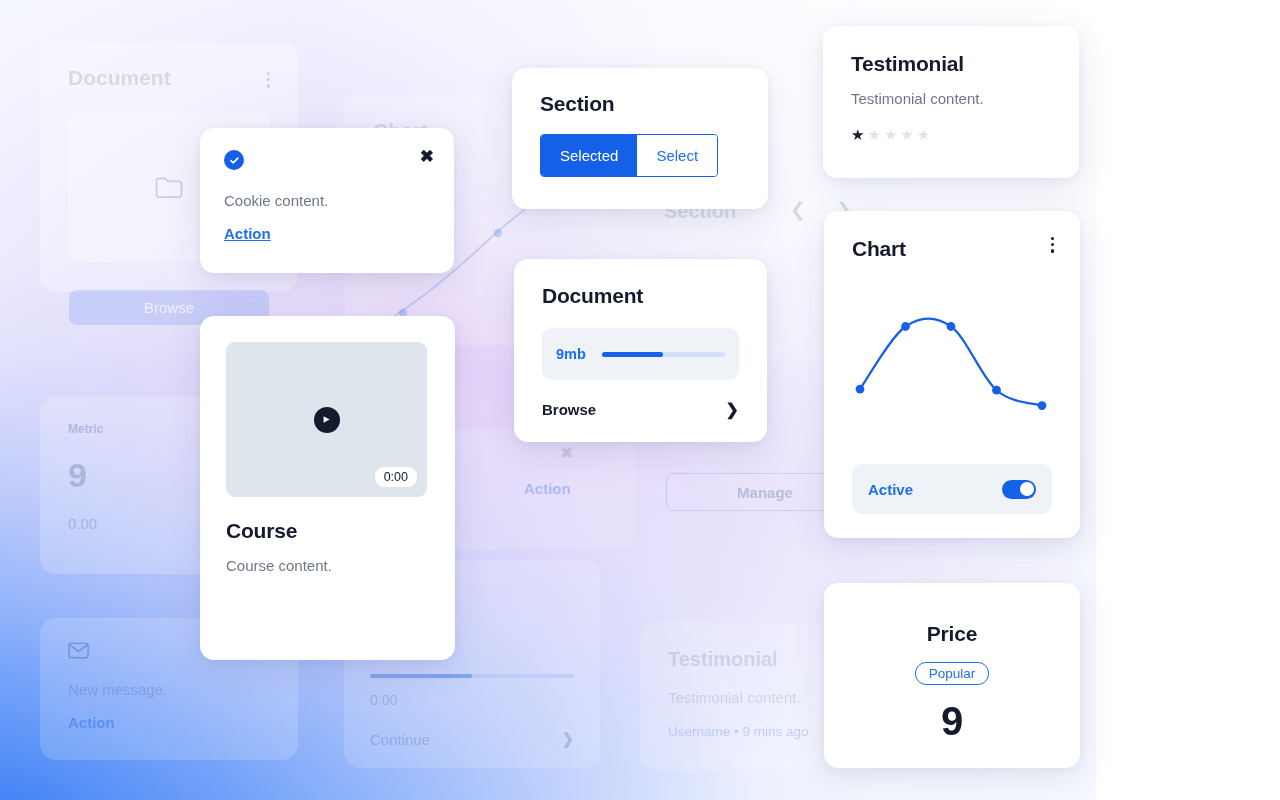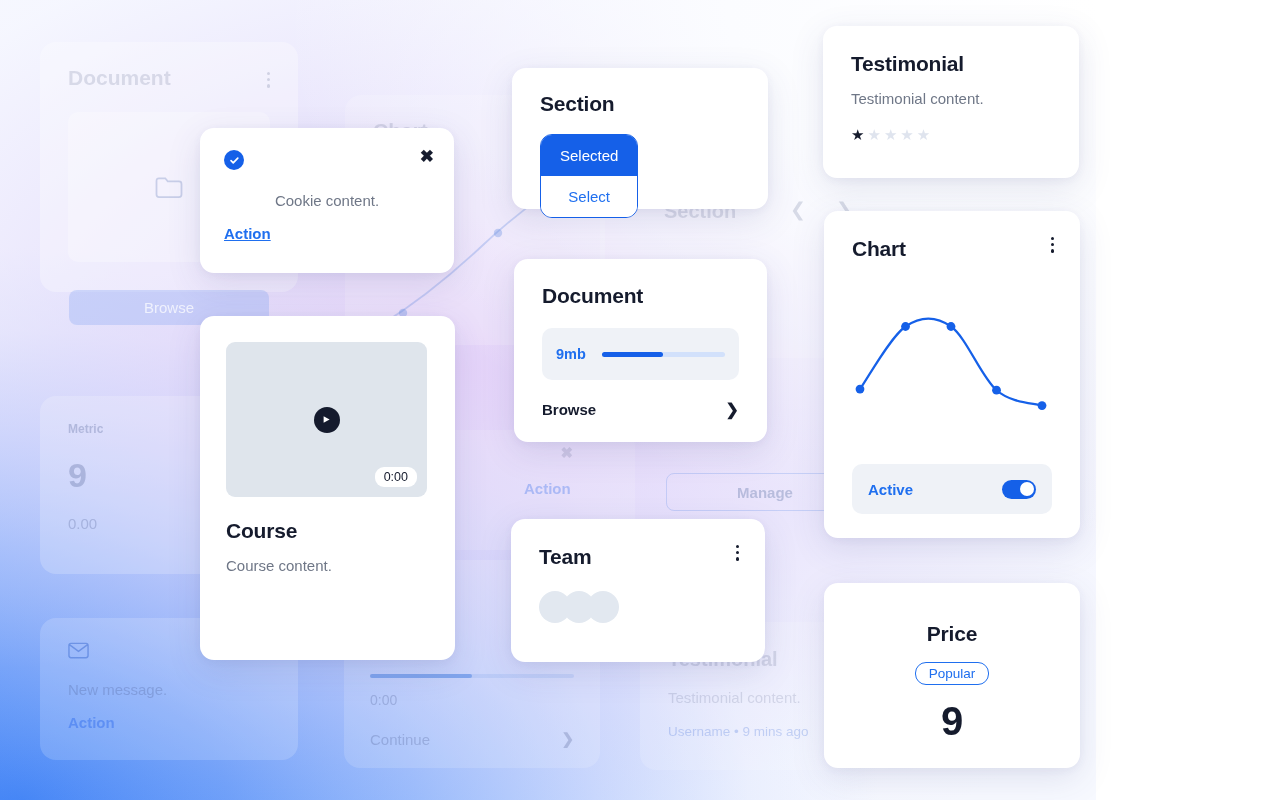--- a/index.html
+++ b/index.html
@@ -51,21 +51,21 @@
   .check-badge {
     width: 20px; height: 20px; border-radius: 50%;
     background: #1560e8; display: flex; align-items: center; justify-content: center;
   }
   .check-badge svg { display: block; }
   .close-x {
     position: absolute; right: 20px; top: 20px;
     font-size: 17px; font-weight: bold; color: #151b2d; line-height: 1;
     background: none; border: none; cursor: pointer; font-family: "Liberation Sans", sans-serif;
   }
-  #cookie .body-txt { margin-top: 22px; text-align: center; }
+  #cookie .body-txt { margin-top: 22px; }
   #cookie .link { margin-top: 16px; display: inline-block; }
 
   
   #course { left: 200px; top: 316px; width: 255px; height: 344px; padding: 26px; }
   .video {
     width: 201px; height: 155px; border-radius: 9px; background: #dfe5ec;
     position: relative;
   }
   .play-btn {
     position: absolute; left: 50%; top: 50%; transform: translate(-50%,-50%);
@@ -82,22 +82,22 @@
   #course .body-txt { margin-top: 14px; }
   .btn-outline {
     margin-top: 20px; display: inline-block;
     border: 1.4px solid #1f6fef; color: #1f6fef; background: #fff;
     border-radius: 8px; padding: 10px 17px; font-size: 15px; font-weight: bold;
     cursor: pointer; font-family: "Liberation Sans", sans-serif;
   }
 
   
   #section { left: 512px; top: 68px; width: 256px; height: 141px; padding: 24px 28px; }
-  .seg { display: inline-flex; border-radius: 12px; overflow: hidden;
-         border: 1.3px solid #1560e8; margin-top: 18px; flex-direction: column; }
+  .seg { display: inline-flex; border-radius: 4px; overflow: hidden;
+         border: 1.3px solid #1560e8; margin-top: 18px; }
   .seg button {
     font-size: 15px; padding: 12px 19px; border: none; cursor: pointer;
     font-family: "Liberation Sans", sans-serif;
   }
   .seg .on  { background: #1560e8; color: #fff; }
   .seg .off { background: #fff; color: #1f6fef; }
 
   
   #document { left: 514px; top: 259px; width: 253px; height: 183px; padding: 25px 28px; }
   .upload-box {
@@ -272,33 +272,20 @@
       <span class="bar-track">
         <span class="bar-fill" id="doc-bar" style="width: 50%;"></span>
       </span>
     </div>
     <div class="row-link">
       <span>Browse</span>
       <span class="chev">❯</span>
     </div>
   </div>
 
-  <div id="team" class="card fg">
-    <div class="h-title">Team</div>
-    <div class="kebab">
-        <i></i>
-        <i></i>
-        <i></i>
-      </div>
-    <div class="avatars">
-      <span></span>
-      <span></span>
-      <span></span>
-    </div>
-  </div>
 
   <div id="testimonial" class="card fg">
     <div class="h-title">Testimonial</div>
     <div class="body-txt" style="margin-top:14px;">Testimonial content.</div>
     <div class="stars" id="stars"><b>★</b>★★★★</div>
   </div>
 
   <div id="chart" class="card fg">
     <div class="h-title">Chart</div>
     <div class="kebab">

